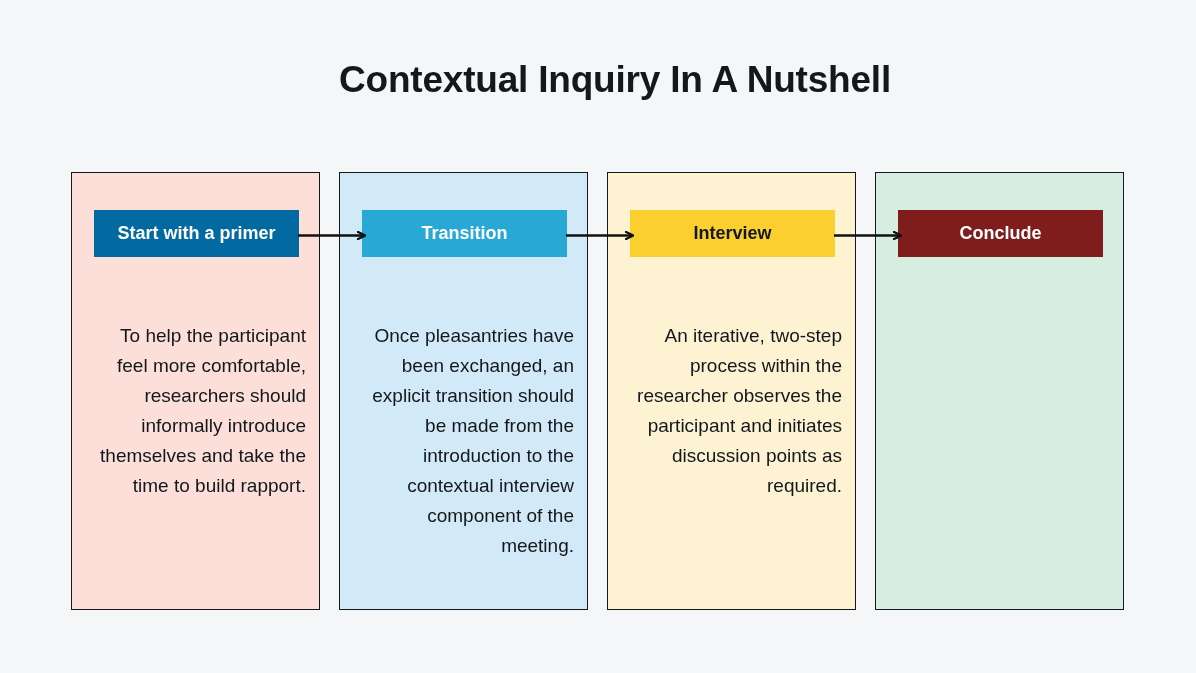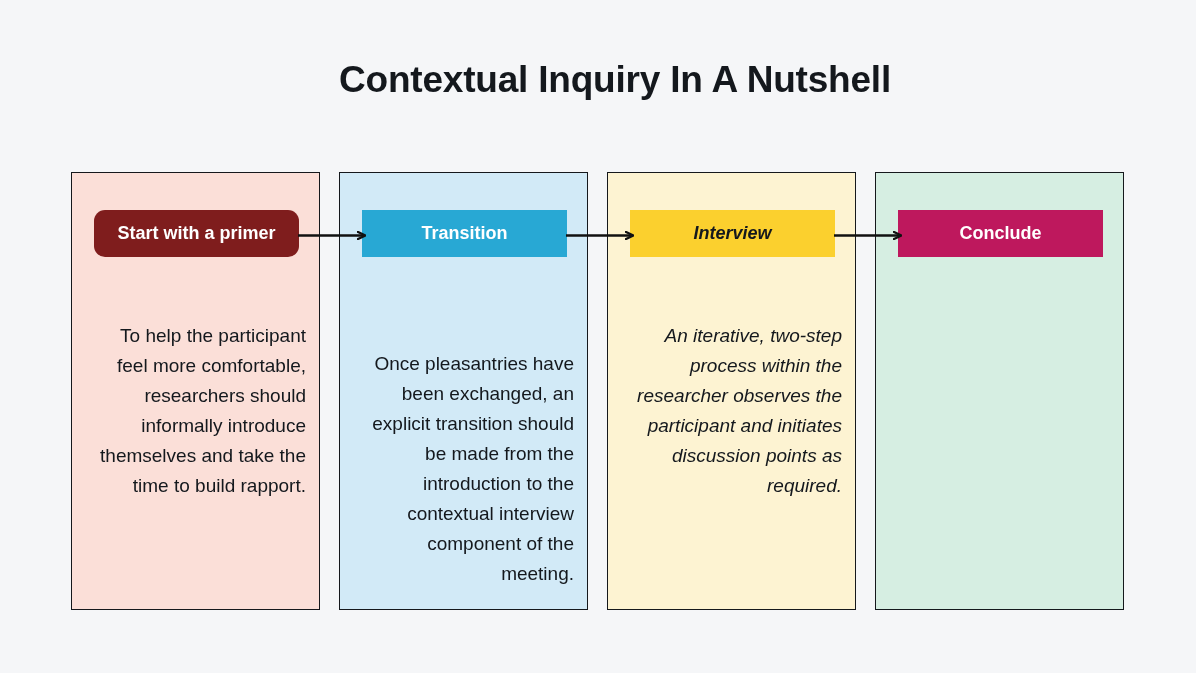--- a/index.html
+++ b/index.html
@@ -40,21 +40,21 @@
   .stage {
     position: absolute;
     top: 0;
     width: 249px;
     height: 100%;
     border: 1.5px solid #15181c;
     box-sizing: border-box;
   }
   .stage.s0 { left: 0px; }
   .stage.s1 { left: 268px; padding-left: 40px; }
-  .stage.s2 { left: 536px; font-style: italic; }
+  .stage.s2 { left: 536px; }
   .stage.s3 { left: 804px; }
 
   .badge {
     position: absolute;
     left: 22px;
     top: 37px;
     width: 205px;
     height: 47px;
     display: flex;
     align-items: center;
@@ -87,36 +87,36 @@
   }
 </style>
 </head>
 <body style="background: rgb(245, 246, 248);">
 
 <div id="page-title" style="color: rgb(20, 24, 29);">Contextual Inquiry In A Nutshell</div>
 
 <div id="flow">
 
   <div class="stage s0" style="background: rgb(251, 223, 216); border-color: rgb(21, 24, 28);">
-    <div class="badge" style="background: #7f1d1d; color: rgb(255, 255, 255); border-radius: 11px;">Start with a primer</div>
+    <div class="badge" style="background: #0369a1; color: rgb(255, 255, 255);">Start with a primer</div>
     <div class="body-text" style="color: rgb(20, 24, 29);">To help the participant feel more comfortable, researchers should informally introduce themselves and take the time to build rapport.</div>
   </div>
 
   <div class="stage s1" style="background: rgb(210, 234, 247); border-color: rgb(21, 24, 28);">
     <div class="badge" style="background: rgb(40, 168, 212); color: rgb(255, 255, 255);">Transition</div>
-    <div class="body-text" style="color: rgb(20, 24, 29); margin-top: 28px;">Once pleasantries have been exchanged, an explicit transition should be made from the introduction to the contextual interview component of the meeting.</div>
+    <div class="body-text" style="color: rgb(20, 24, 29);">Once pleasantries have been exchanged, an explicit transition should be made from the introduction to the contextual interview component of the meeting.</div>
   </div>
 
   <div class="stage s2" style="background: rgb(253, 243, 210); border-color: rgb(21, 24, 28);">
     <div class="badge" style="background: rgb(251, 208, 46); color: rgb(20, 24, 29);">Interview</div>
     <div class="body-text" style="color: rgb(20, 24, 29);">An iterative, two-step process within the researcher observes the participant and initiates discussion points as required.</div>
   </div>
 
   <div class="stage s3" style="background: rgb(214, 238, 226); border-color: rgb(21, 24, 28);">
-    <div class="badge" style="background: #be185d; color: rgb(255, 255, 255);">Conclude</div>
+    <div class="badge" style="background: #7f1d1d; color: rgb(255, 255, 255);">Conclude</div>
   </div>
 
 </div>
 
 <svg id="connectors" viewBox="0 0 1196 673">
   <defs>
     <marker id="ah" markerWidth="9" markerHeight="9" refX="8" refY="4.5" orient="auto" markerUnits="userSpaceOnUse">
       <path d="M0.5,0.7 L8.4,4.5 L0.5,8.3" fill="none" stroke="#111111" stroke-width="2.2" stroke-linecap="round" stroke-linejoin="round"></path>
     </marker>
   </defs>

